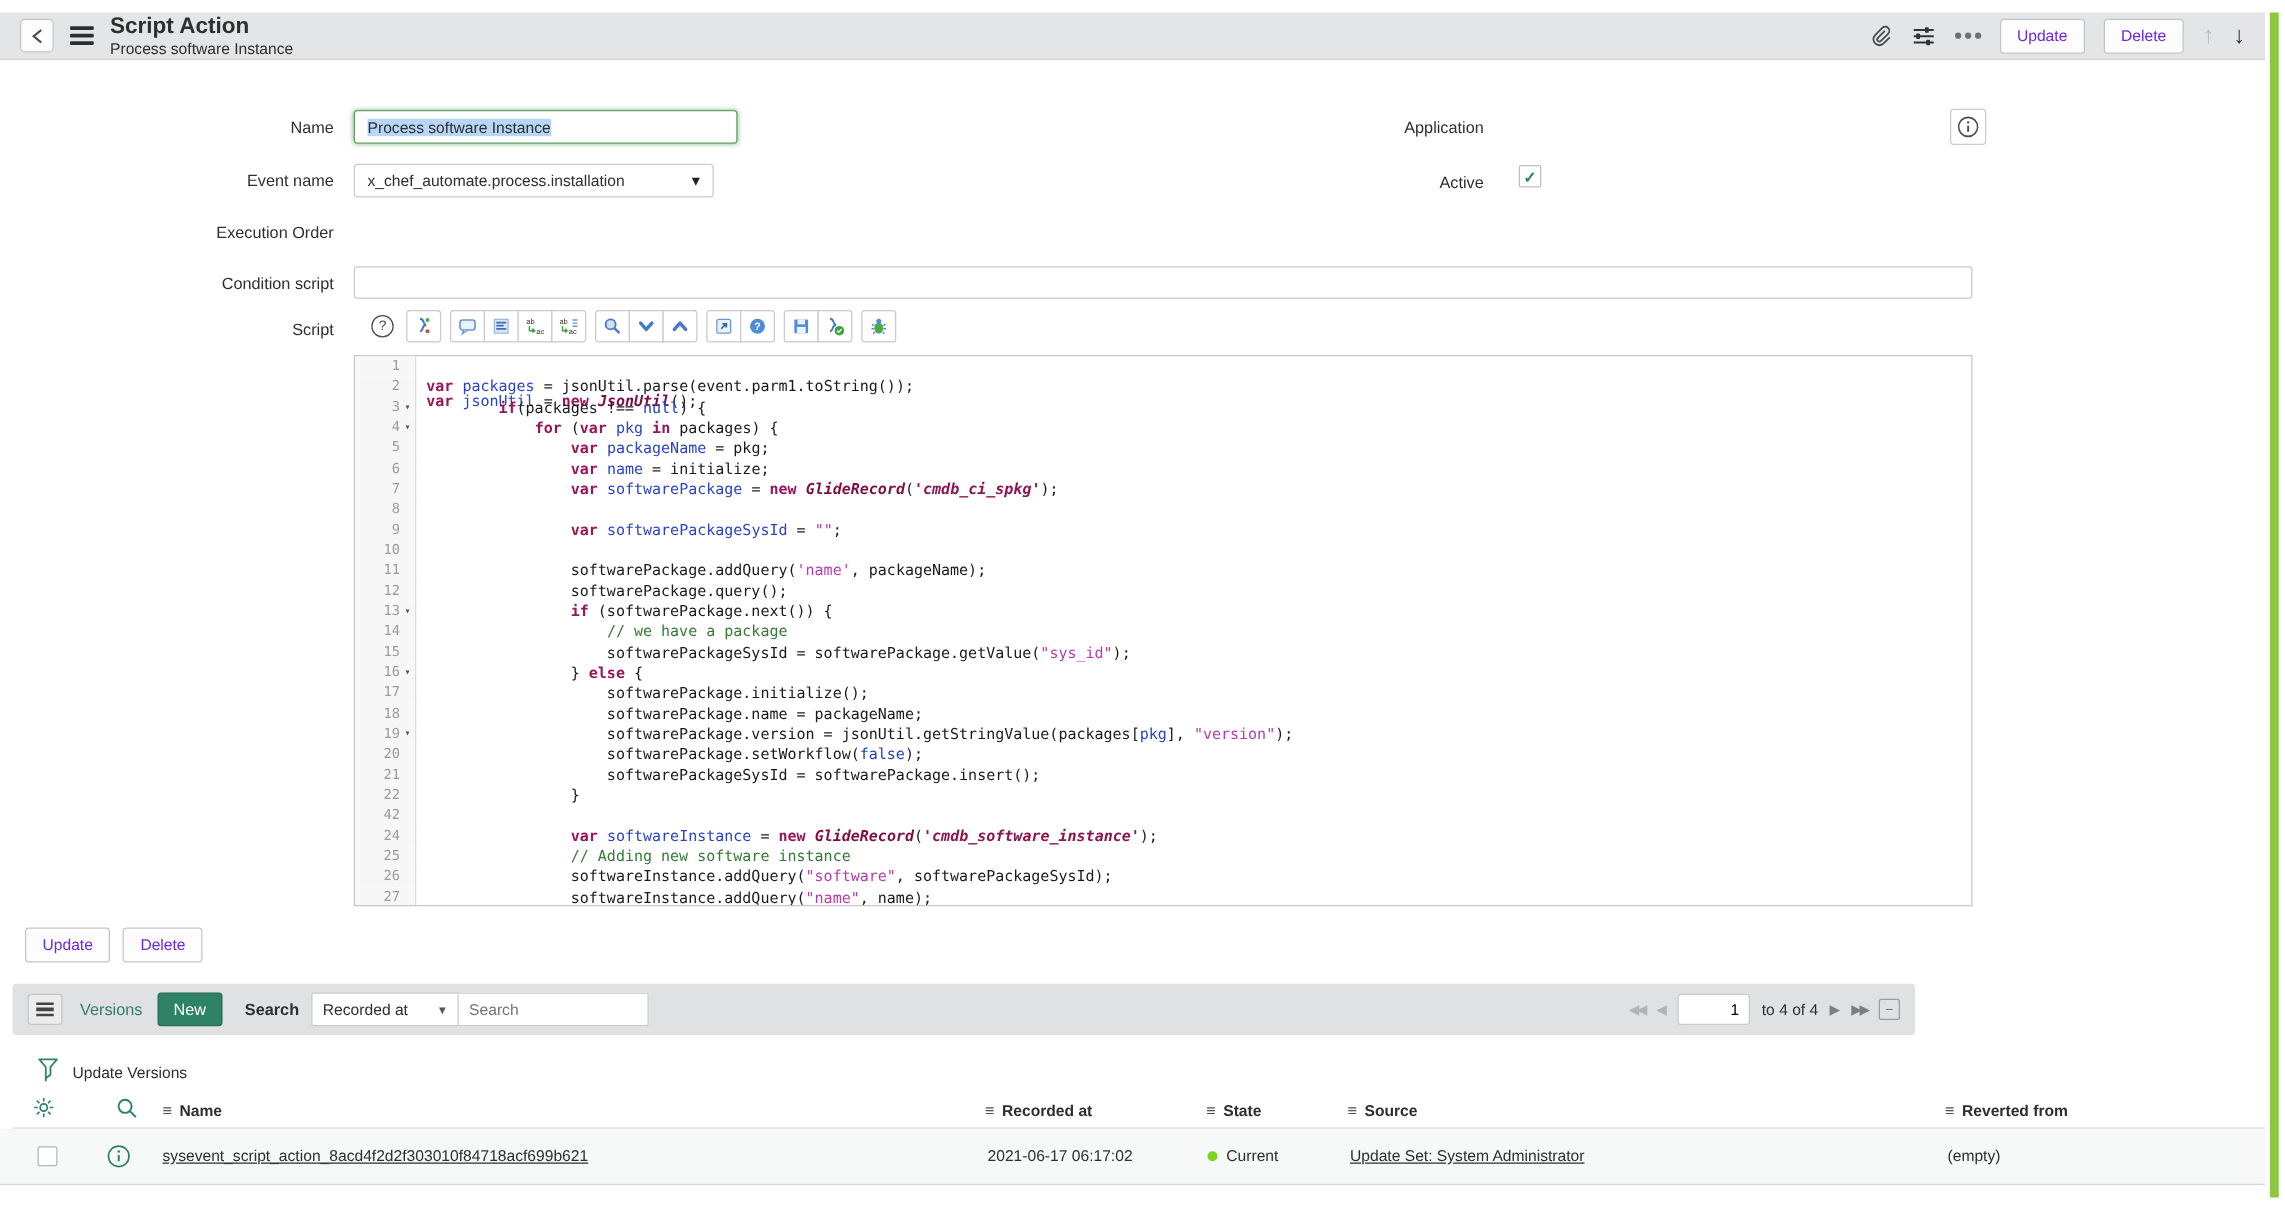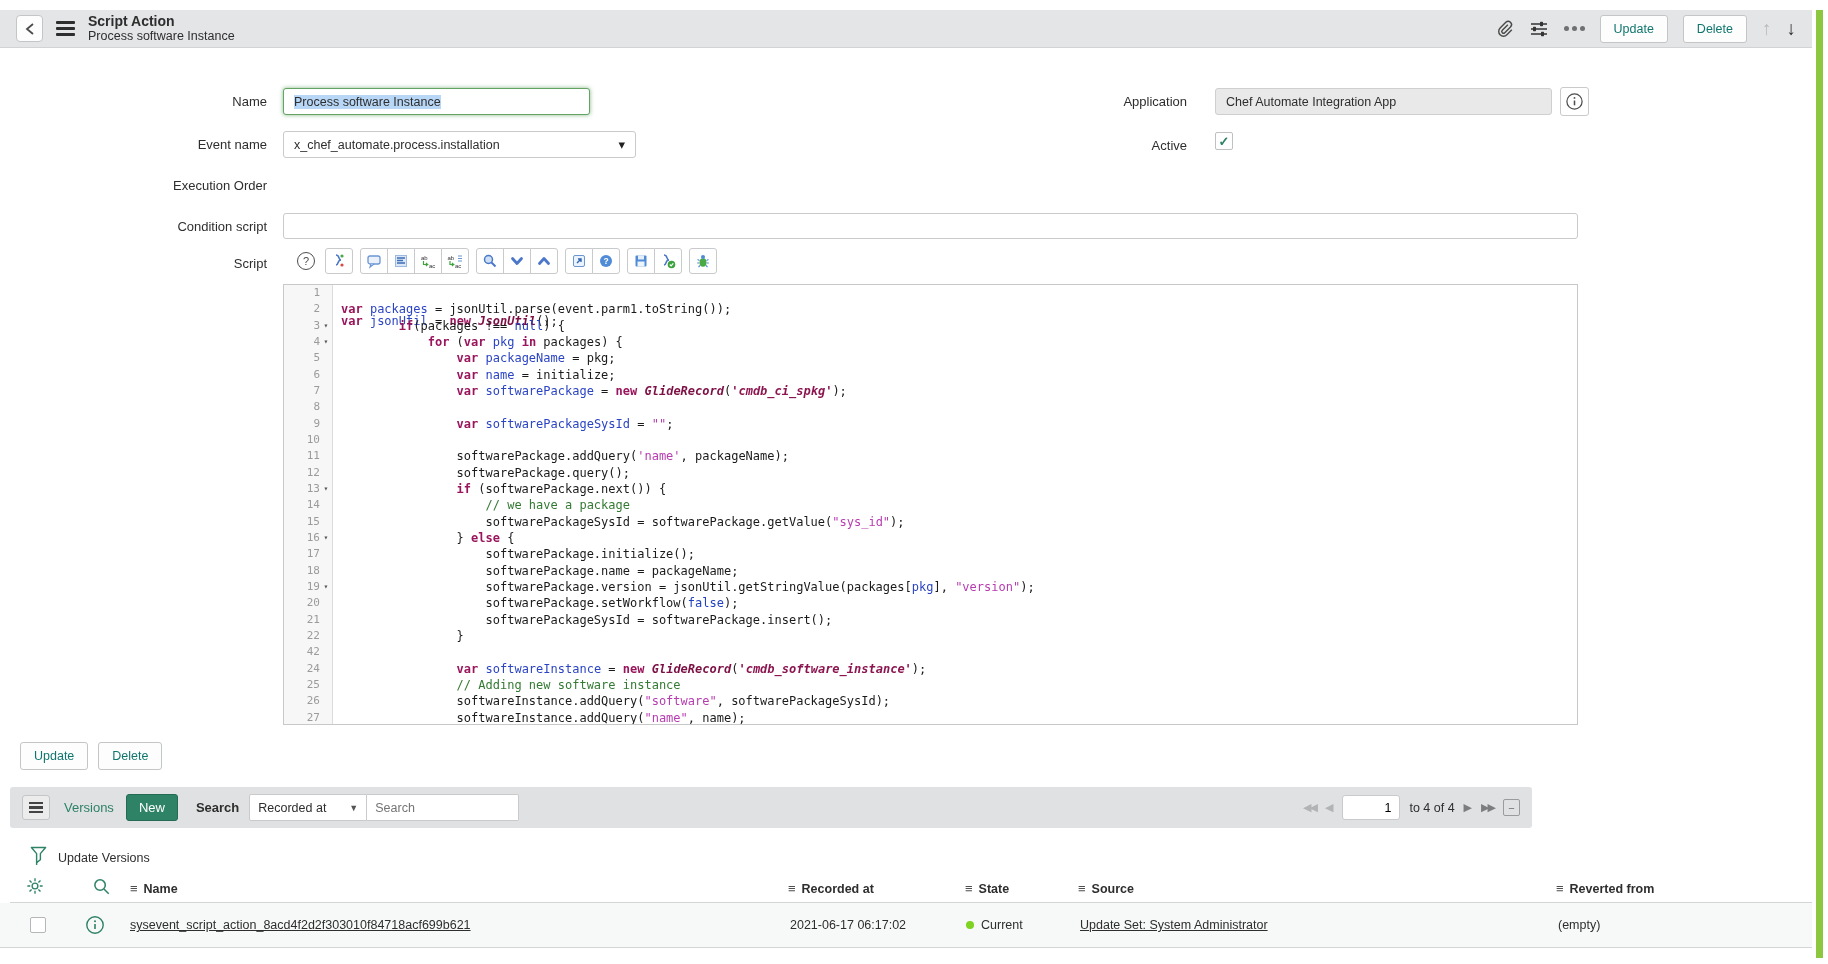--- a/index.html
+++ b/index.html
@@ -11,44 +11,44 @@
   .green-strip { position:absolute; top:10px; bottom:6px; right:5px; width:7px; background:#8dc63f; }
 
   
   .form-header { position:absolute; top:10px; left:0; width:1812px; height:38px;
     background:#e4e5e6; border-bottom:1px solid #d2d3d4; display:flex; align-items:center; padding:0 16px; }
   .back-btn { width:27px; height:27px; background:#fdfdfd; border:1px solid #c4c5c6; border-radius:4px;
     display:flex; align-items:center; justify-content:center; cursor:pointer; }
   .burger { display:inline-block; width:19px; margin-left:13px; cursor:pointer; }
   .burger i { display:block; height:3px; background:#2e2e2e; margin:3px 0; border-radius:1px; }
   .title-block { margin-left:13px; line-height:1.2; }
-  .title-block .t1 { font-size:14px; font-weight:bold; }
+  .title-block .t1 { font-size:18px; font-weight:bold; }
   .title-block .t2 { font-size:12.5px; }
   .header-right { margin-left:auto; display:flex; align-items:center; gap:15px; }
   .icon-btn { background:none; border:none; cursor:pointer; display:flex; align-items:center; }
   .more-dots { display:flex; gap:3px; }
   .more-dots i { width:5px; height:5px; border-radius:50%; background:#6f7071; display:block; }
   .btn { background:#fdfdfd; border:1px solid #c4c5c6; border-radius:3px; font-size:12.5px;
-    color:#0f766e; padding:6px 13px; cursor:pointer; font-family:inherit; }
+    color:#6d28d9; padding:6px 13px; cursor:pointer; font-family:inherit; }
   .arrow { font-size:19px; line-height:1; }
   .arrow.up { color:#b9bcbe; }
   .arrow.down { color:#2e2e2e; font-weight:bold; }
 
   
   .fld-label { position:absolute; width:267px; text-align:right; font-size:13px; color:#2e2e2e; }
   .inp { position:absolute; border:1px solid #c9cacb; border-radius:3px; background:#fff; font-size:12.5px;
     font-family:inherit; color:#2e2e2e; padding:0 10px; }
   .name-box { left:283px; top:88px; width:307px; height:27px; border:1px solid #63a363;
     box-shadow:0 0 4px rgba(99,163,99,.75); display:flex; align-items:center; }
   .name-box .sel { background:#b8d7f7; }
   .ro-box { left:1215px; top:88px; width:337px; height:27px; background:#e9e9e9; border-color:#cfcfcf;
     display:flex; align-items:center; }
   .info-btn { position:absolute; left:1560px; top:87px; width:29px; height:29px; background:#fff;
     border:1px solid #c9cacb; border-radius:3px; display:flex; align-items:center; justify-content:center; cursor:pointer; }
-  .select-box { left:283px; top:131px; width:353px; height:27px; display:flex; align-items:center; cursor:pointer; }
+  .select-box { left:283px; top:131px; width:288px; height:27px; display:flex; align-items:center; cursor:pointer; }
   .select-box .chev { margin-left:auto; font-size:13px; color:#222; }
   .checkbox { position:absolute; left:1215px; top:132px; width:18px; height:18px; background:#fff;
     border:1px solid #bfc0c1; border-radius:2px; display:flex; align-items:center; justify-content:center;
     color:#2e8266; font-size:13px; font-weight:bold; cursor:pointer; }
   .num-inp { left:283px; top:172px; width:307px; height:27px; text-align:right; }
   .cond-inp { left:283px; top:213px; width:1295px; height:26px; }
   .help-circle { position:absolute; left:297px; top:252px; width:18px; height:18px; border:1.4px solid #4d4d4d;
     border-radius:50%; font-size:11px; display:flex; align-items:center; justify-content:center; color:#4d4d4d; cursor:pointer; }
 
   
@@ -177,23 +177,20 @@
       <span class="arrow down">↓</span>
     </div>
   </div>
 
   <span class="fld-label" style="left:0;top:94px">Name</span>
   <div class="inp name-box">
     <span class="sel">Process software Instance</span>
   </div>
 
   <span class="fld-label" style="left:920px;width:267px;top:94px">Application</span>
-  <div class="inp ro-box">
-    <span>Chef Automate Integration App</span>
-  </div>
   <div class="info-btn">
     <svg width="19" height="19" viewBox="0 0 20 20">
       <circle cx="10" cy="10" r="8" fill="none" stroke="#4c4c4c" stroke-width="1.3"></circle>
       <path d="M10 9v5" stroke="#4c4c4c" stroke-width="1.6"></path>
         <circle cx="10" cy="6.2" r="1" fill="#4c4c4c"></circle>
     </svg>
   </div>
 
   <span class="fld-label" style="left:0;top:137px">Event name</span>
   <div class="inp select-box">

